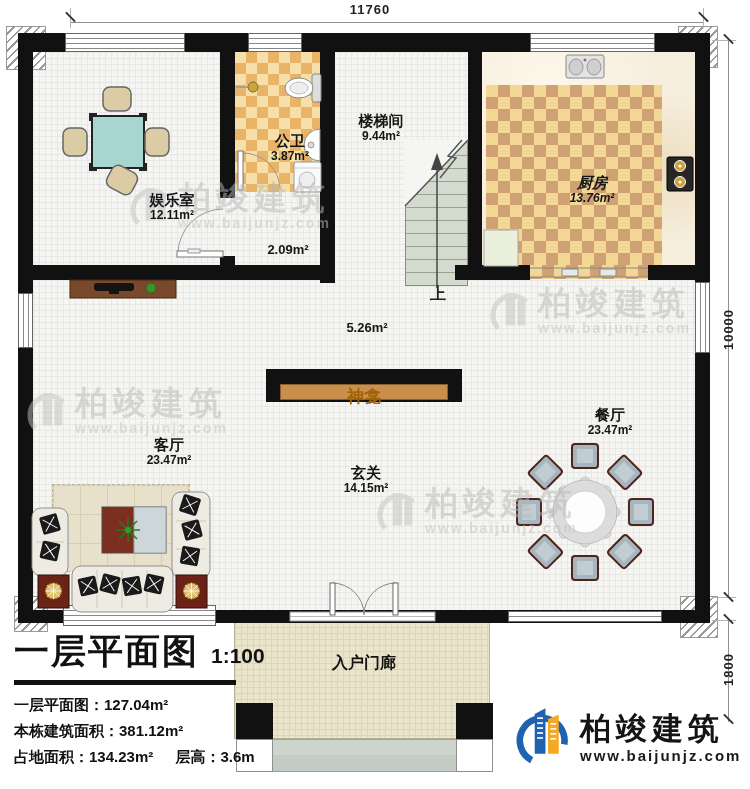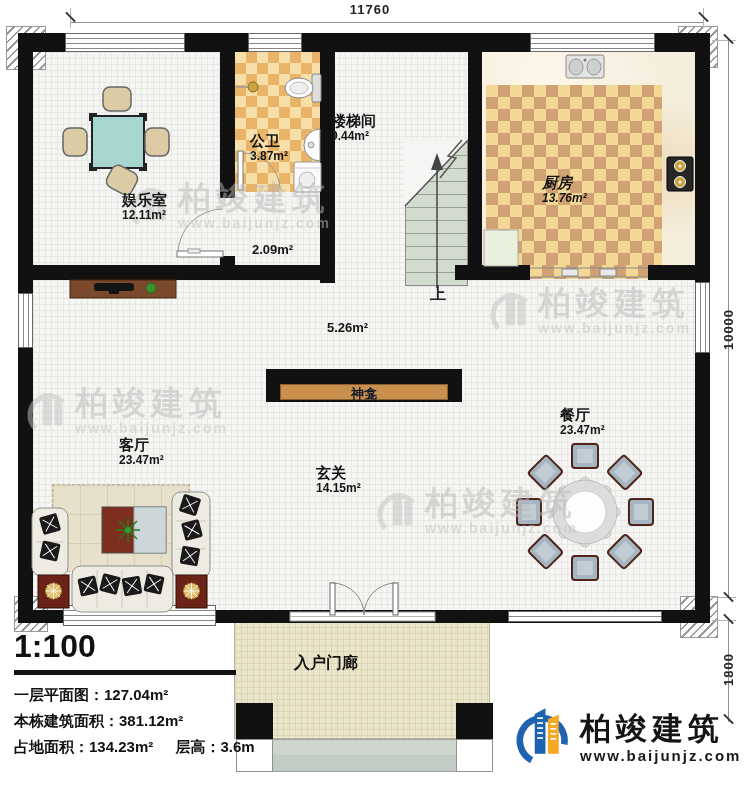--- a/index.html
+++ b/index.html
@@ -30,42 +30,42 @@
   .winh{background-image:repeating-linear-gradient(to bottom,transparent 0 4px,#888 4px 5px);}
   .winv{background-image:repeating-linear-gradient(to right,transparent 0 4px,#888 4px 5px);}
   
   .rug{z-index:15;background-color:#e7e0ca;border:1px dashed #b9b096;
        background-image:linear-gradient(#d7cfb2 1px,transparent 1px),linear-gradient(90deg,#d7cfb2 1px,transparent 1px);
        background-size:27px 29px;}
   .shrine-back{z-index:20;background:#111;}
   .shrine-wood{z-index:24;background:#c98f4d;border:1px solid #8a5f2c;}
   .overlay{position:absolute;left:0;top:0;z-index:40;pointer-events:none;}
   
-  .rlabel{position:absolute;z-index:50;text-align:left;color:#151515;line-height:1.1;}
+  .rlabel{position:absolute;z-index:50;text-align:center;color:#151515;line-height:1.1;}
   .rname{font-size:15px;font-weight:bold;}
   .rarea{font-size:12px;font-weight:bold;}
   .lone{font-size:13px;font-weight:bold;}
-  .shrine-label{position:absolute;z-index:50;text-align:center;color:#0f172a;font-size:13px;font-weight:bold;}
+  .shrine-label{position:absolute;z-index:50;text-align:center;color:#a16207;font-size:17px;font-weight:bold;}
   .up{position:absolute;z-index:50;font-size:16px;font-weight:bold;color:#222;}
   
   .dimline{background:#8f8f8f;z-index:60;}
   .dimext{background:#b5b5b5;z-index:60;}
   .tick{width:13px;height:2px;background:#333;transform:rotate(45deg);z-index:61;}
   .dimtext{position:absolute;z-index:61;font-size:13px;font-weight:bold;color:#222;letter-spacing:1px;text-align:center;}
   .vdim{transform:rotate(-90deg);}
   
   .wm{position:absolute;z-index:44;display:flex;align-items:center;gap:6px;opacity:.5;pointer-events:none;}
   .wm-txt{line-height:1;}
   .wm-company{font-size:33px;font-weight:bold;letter-spacing:5px;color:#b9b9b9;}
   .wm-url{font-size:14px;font-weight:bold;letter-spacing:2px;color:#c2c2c2;margin-top:2px;}
   
   .titleblock{position:absolute;left:14px;top:628px;z-index:60;color:#111;}
   .titlerow{display:flex;align-items:baseline;gap:12px;}
   .bigtitle{font-size:35px;font-weight:bold;letter-spacing:2px;}
-  .scale{font-size:32px;font-weight:600;}
+  .scale{font-size:21px;font-weight:600;}
   .rule{width:222px;height:5px;background:#111;margin-top:5px;}
   .stats{margin-top:7px;font-size:15px;font-weight:bold;line-height:26px;white-space:nowrap;}
   .stats .gap{display:inline-block;width:18px;}
   
   .brand{position:absolute;left:514px;top:700px;z-index:60;display:flex;align-items:center;gap:8px;}
   .brand-txt .company{font-size:31px;font-weight:900;letter-spacing:5px;color:#141414;line-height:1;}
   .brand-txt .url{font-size:15px;font-weight:800;letter-spacing:2px;color:#1a1a1a;margin-top:3px;}
 </style>
 </head>
 <body>
@@ -414,20 +414,21 @@
   <div class="dimtext vdim" style="left:702px;top:322px;width:52px;">10000</div>
 
   <div class="abs dimline" style="left:728px;top:620px;width:1px;height:102px;"></div>
   <div class="abs dimext" style="left:712px;top:620px;width:24px;height:1px;"></div>
   <div class="abs tick" style="left:722px;top:618px;"></div>
   <div class="abs tick" style="left:722px;top:718px;"></div>
   <div class="dimtext vdim" style="left:706px;top:662px;width:44px;">1800</div>
 
   <div class="titleblock">
     <div class="titlerow">
+      <span class="bigtitle">一层平面图</span>
       <span class="scale">1:100</span>
     </div>
     <div class="rule"></div>
     <div class="stats">
       <div>一层平面图：127.04m²</div>
       <div>本栋建筑面积：381.12m²</div>
       <div>
         <span>占地面积：134.23m²</span><span class="gap"></span>
         <span>层高：3.6m</span>
       </div>

